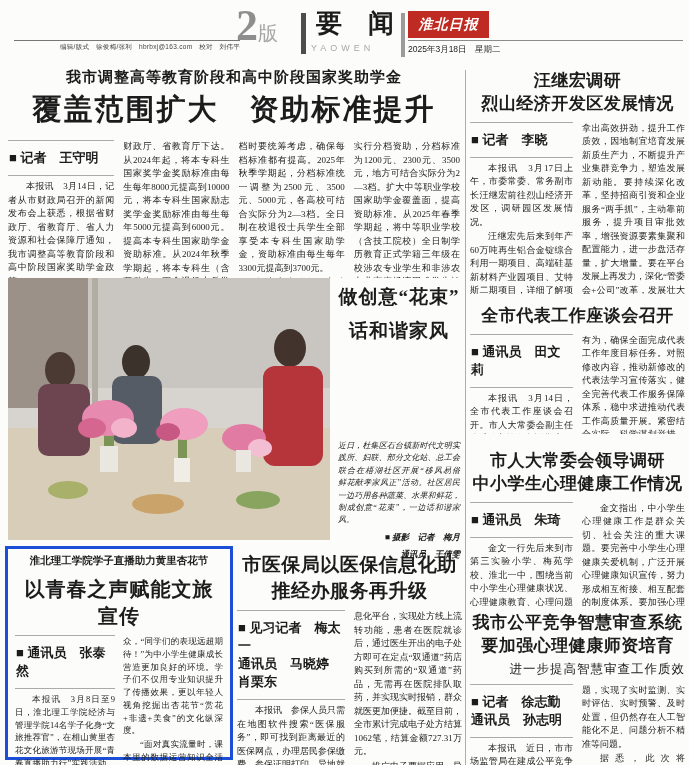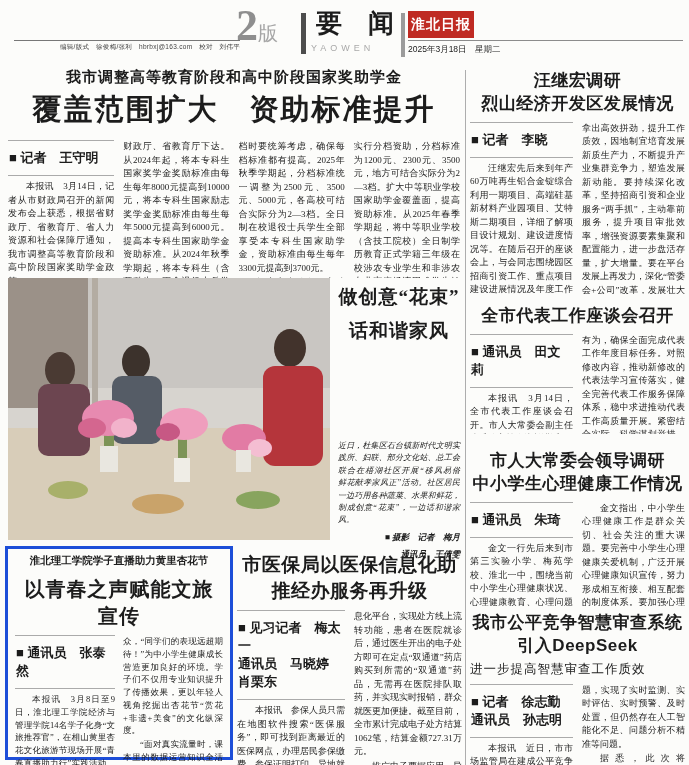--- a/index.html
+++ b/index.html
@@ -12,23 +12,23 @@
   .hdr-staff-rule{left:14px;top:40px;width:226px;height:1px;background:#777;}
   .hdr-staff{left:14px;top:43px;width:226px;font-size:6.5px;color:#444;text-align:right;letter-spacing:.3px;}
   .hdr-ed{left:236px;top:4px;white-space:nowrap;}
   .hdr-ed .num{font-size:44px;font-weight:bold;color:#8e8e8e;line-height:1;}
   .hdr-ed .char{font-size:20px;color:#a6a6a6;}
   .hdr-bar1{left:301px;top:13px;width:5px;height:41px;background:#4d4d4d;}
   .hdr-sec{left:311px;top:10px;width:88px;text-align:center;}
   .hdr-sec .t{font-size:26px;font-weight:bold;line-height:1.1;}
   .hdr-sec .p{font-size:9px;letter-spacing:4px;color:#a9a9a9;margin-top:3px;}
   .hdr-bar2{left:401px;top:13px;width:4px;height:44px;background:#9b9b9b;}
-  .hdr-logo{left:408px;top:11px;width:66px;height:27px;background:#bf2b23;color:#fff;
+  .hdr-logo{left:408px;top:11px;width:81px;height:27px;background:#bf2b23;color:#fff;
             display:flex;align-items:center;justify-content:center;
-            font-size:14px;font-weight:bold;letter-spacing:1px;}
+            font-size:14px;font-weight:bold;font-style:italic;letter-spacing:1px;}
   .hdr-rule{left:408px;top:40px;width:275px;height:1px;background:#8c8c8c;}
   .hdr-date{left:408px;top:44px;font-size:8.5px;color:#222;}
 
   
   .p{font-size:9px;line-height:1.5;text-align:justify;margin:0 0 1px 0;}
   .ind{text-indent:2em;}
   .byline{font-size:13px;font-weight:bold;border-top:1px solid #aaa;border-bottom:1px solid #aaa;
           padding:8px 1px;margin:0 0 4px 0;}
   .cols{display:flex;gap:9px;overflow:hidden;}
   .col{flex:1;overflow:hidden;}
@@ -61,21 +61,21 @@
   .a-med .head{font-size:19px;letter-spacing:.5px;}
   .a-med .cols{margin-top:6px;height:180px;}
 
   
   .v-div{left:465px;top:70px;width:1px;height:695px;background:#adadad;}
   .r-art{left:470px;width:215px;}
   .r1{top:70px;}  .r2{top:305px;}  .r3{top:450px;}  .r4{top:612px;}
   .r-art .head{font-size:17px;line-height:1.35;letter-spacing:.5px;}
   .r-art .cols{margin-top:6px;}
   .r1 .cols{height:172px;} .r2 .cols{height:100px;} .r3 .cols{height:104px;} .r4 .cols{height:84px;}
-  .r4 .sub{font-size:12.5px;text-align:left;margin-top:3px;letter-spacing:1px;color:#222;}
+  .r4 .sub{font-size:12.5px;text-align:right;margin-top:3px;letter-spacing:1px;color:#222;}
 </style>
 </head>
 <body>
 
 <div class="page">
 
   <div class="abs hdr-staff-rule"></div>
   <div class="abs hdr-staff sans">编辑/版式　徐俊梅/张利　hbrbxj@163.com　校对　刘伟平</div>
 
   <div class="abs hdr-ed">
@@ -198,20 +198,21 @@
   <div class="abs v-div"></div>
 
   <section class="abs r-art r1">
     <div class="head hl sans">
       <div>汪继宏调研</div>
       <div>烈山经济开发区发展情况</div>
     </div>
     <div class="cols">
       <div class="col">
         <div class="byline sans">■ 记者　李晓</div>
+        <p class="p ind">本报讯　3月17日上午，市委常委、常务副市长汪继宏前往烈山经济开发区，调研园区发展情况。</p>
         <p class="p ind">汪继宏先后来到年产60万吨再生铝合金锭综合利用一期项目、高端硅基新材料产业园项目、艾特斯二期项目，详细了解项目设计规划、建设进度情况等。在随后召开的座谈会上，与会同志围绕园区招商引资工作、重点项目建设进展情况及年度工作计划作交流发言。</p>
 
       </div>
       <div class="col">
         <p class="p">拿出高效拼劲，提升工作质效，因地制宜培育发展新质生产力，不断提升产业集群竞争力，塑造发展新动能。要持续深化改革，坚持招商引资和企业服务“两手抓”，主动靠前服务，提升项目审批效率，增强资源要素集聚和配置能力，进一步盘活存量，扩大增量。要在平台发展上再发力，深化“管委会+公司”改革，发展壮大平台实力，激发内生动力。要统筹好发展和安全，落实好防范化解重点领域风险各项举措，压实安全生产责任，守好守牢安全底线，为加快淮北高质量发展提供有力保障。</p>
       </div>
     </div>
   </section>
 
   <section class="abs r-art r2">
@@ -243,21 +244,21 @@
       <div class="col">
         <p class="p ind">金文指出，中小学生心理健康工作是群众关切、社会关注的重大课题。要完善中小学生心理健康关爱机制，广泛开展心理健康知识宣传，努力形成相互衔接、相互配套的制度体系。要加强心理健康师资培育，充实心理咨询队伍，科学设置心理健康教育课程及特色心理咨询活动。要创新工作方法，整合各方资源，形成工作合力，加强家校社协同共育，为中小学生健康成长营造更加良好的环境。</p>
 
       </div>
     </div>
   </section>
 
   <section class="abs r-art r4">
     <div class="head hl sans">
       <div>我市公平竞争智慧审查系统</div>
-      <div>引入DeepSeek</div>
+      <div>要加强心理健康师资培育</div>
     </div>
     <div class="sub">进一步提高智慧审查工作质效</div>
     <div class="cols">
       <div class="col">
         <div class="byline sans">
           <div>■ 记者　徐志勤</div>
           <div>通讯员　孙志明</div>
         </div>
         <p class="p ind">本报讯　近日，市市场监管局在建成公平竞争智慧审查系统基础上，再次联手讯飞大数据公司将DeepSeek嵌入智慧审查系统，深度开展公平竞争审查工作。</p>
 

